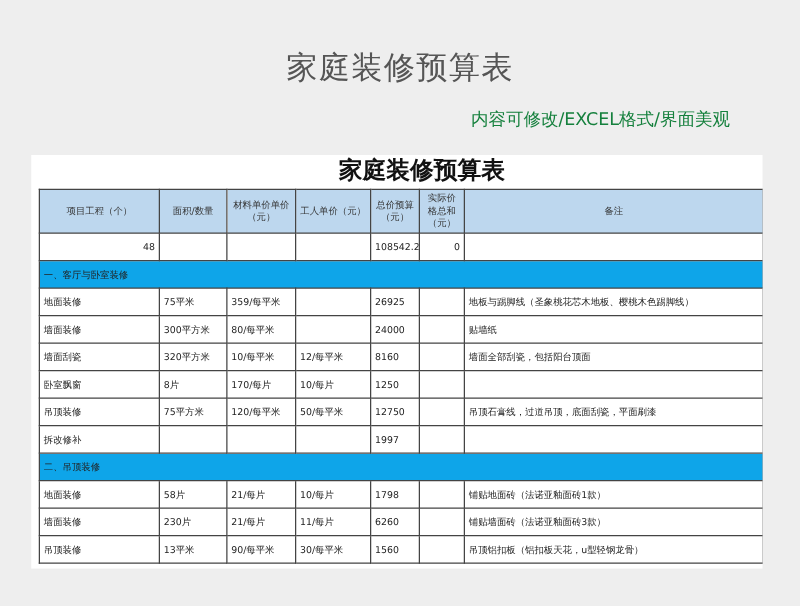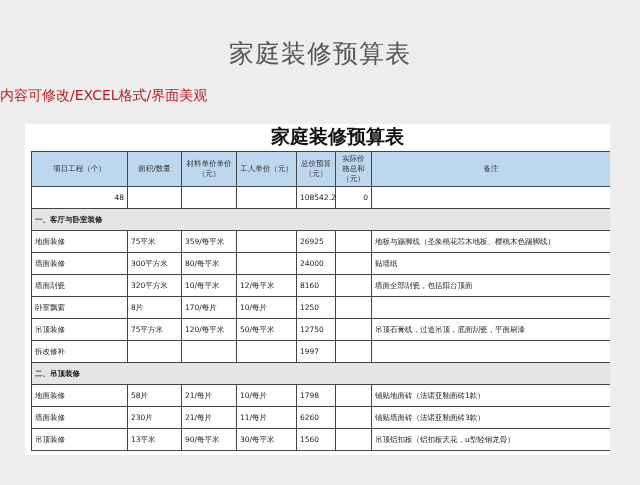--- a/index.html
+++ b/index.html
@@ -7,22 +7,22 @@
     width:640px; height:485px; overflow:hidden;
     background:#eeeeee;
     font-family:"DejaVu Sans","Liberation Sans",sans-serif;
     position:relative;
   }
   .hero-title {
     position:absolute; left:0; top:37px; width:640px; text-align:center;
     font-size:25px; color:#555555; letter-spacing:1px;
   }
   .hero-sub {
-    position:absolute; left:0; top:87px; width:584px; text-align:left;
-    font-size:14px; color:#b91c1c;
+    position:absolute; left:0; top:87px; width:584px; text-align:right;
+    font-size:14px; color:#15803d;
   }
   .sheet {
     position:absolute; left:25px; top:124px; width:585px; height:331px;
     background:#ffffff; overflow:hidden;
   }
   .sheet-title {
     position:absolute; left:0; top:0; width:585px; height:27px;
     text-align:center; font-size:19px; font-weight:bold; color:#111111;
     line-height:25px; padding-left:40px; box-sizing:border-box;
   }
@@ -37,21 +37,21 @@
     padding:0 3px;
     overflow:hidden; white-space:nowrap;
   }
   table.grid th {
     background:#bdd7ee; font-weight:normal; text-align:center;
     height:34px; line-height:10px; white-space:normal; color:#333;
   }
   tr.summary td { height:21px; text-align:right; }
   tr.summary td.num { text-align:left; }
   tr.section td {
-    height:21px; background:#e5e5e5; font-weight:bold; text-align:left;
+    height:21px; background:#0ea5e9; font-weight:normal; text-align:left;
   }
   tr.item td { height:21px; text-align:left; }
   .cover {
     position:absolute; left:0; top:455px; width:640px; height:30px; background:#eeeeee;
   }
 </style>
 </head>
 <body>
 
 <div class="hero-title">家庭装修预算表</div>

